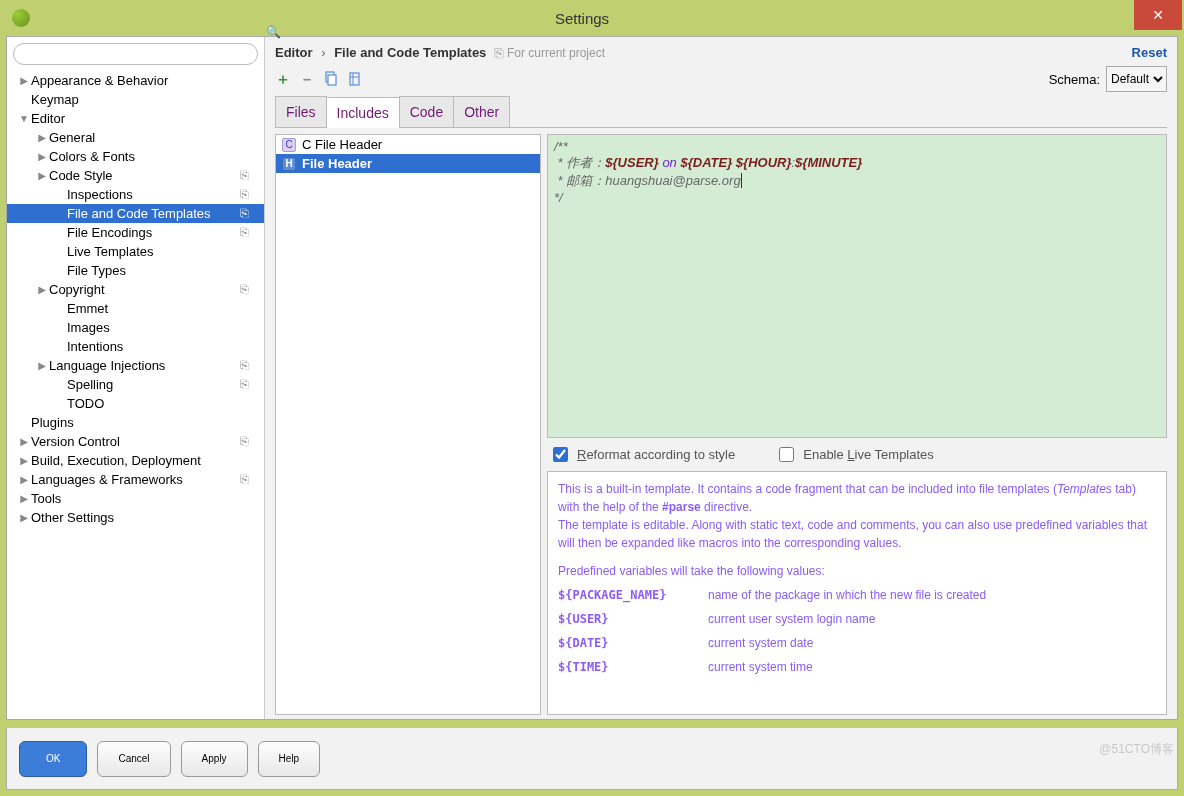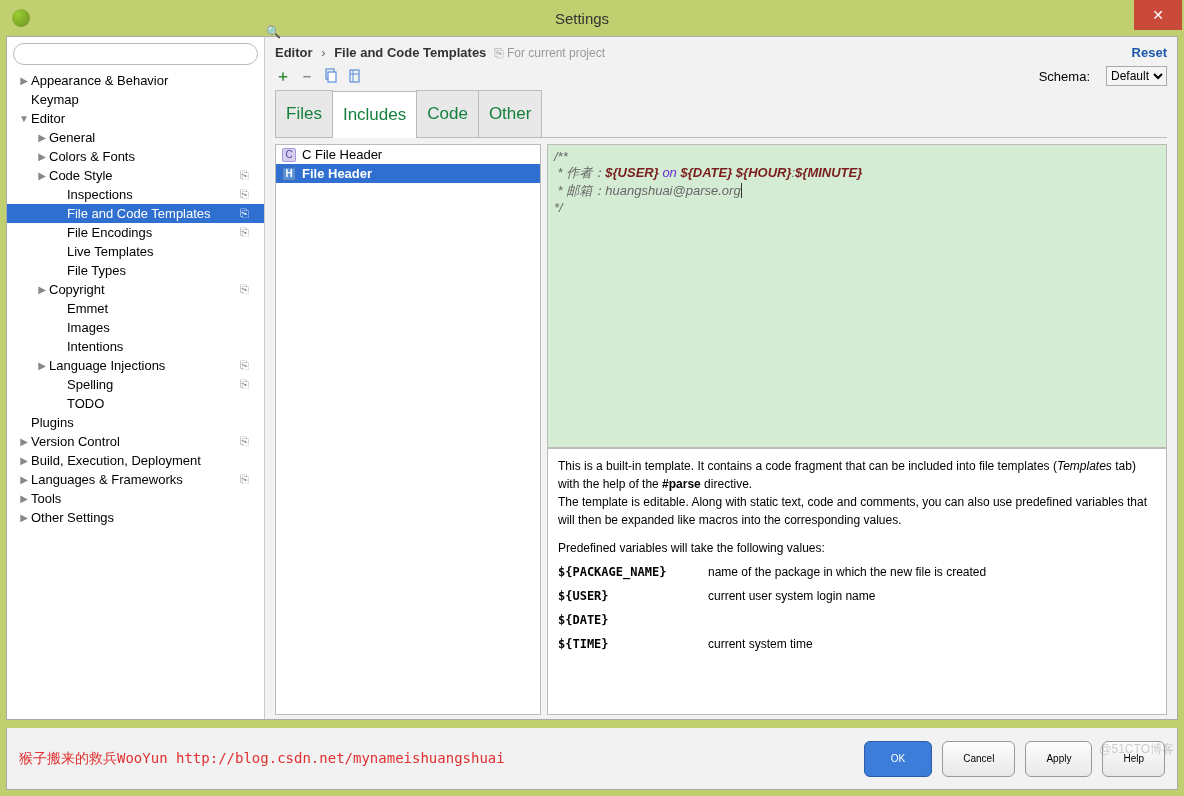--- a/index.html
+++ b/index.html
@@ -34,25 +34,25 @@
 .breadcrumb { font-weight: bold; color: #333; }
 .bc-sep { margin: 0 5px; color: #666; font-weight: normal; }
 .project-badge { margin-left: 8px; color: #999; font-size: 12px; display:flex; align-items:center; gap:3px;}
 .reset-link { margin-left: auto; color: #1a56a8; font-weight: bold; cursor: pointer; }
 
 .toolbar-row { display: flex; align-items: center; gap: 8px; padding: 2px 0 0 0;}
 .tb-icon { width: 16px; height: 16px; display: flex; align-items: center; justify-content: center; cursor: pointer; font-size: 15px;}
 .tb-add { color: #3a8c3a; font-weight: bold; }
 .tb-remove { color: #888; font-weight: bold; }
 .tb-copy svg, .tb-paste svg { width:16px; height:16px; }
-.schema-wrap { margin-left: auto; display: flex; align-items: center; gap: 16px; font-size: 13px;}
-.schema-wrap select { height: 20px; border: 1px solid #aaa; font-size: 12px; background: #f5f5f5;}
+.schema-wrap { margin-left: auto; display: flex; align-items: center; gap: 6px; font-size: 13px;}
+.schema-wrap select { height: 26px; border: 1px solid #aaa; font-size: 12px; background: #f5f5f5;}
 
 .tabs { display: flex; border-bottom: 1px solid #bbb; margin-top: 4px;}
-.tab { padding: 13px 10px; font-size: 17px; background: #e8e8e8; border: 1px solid #bbb; border-bottom: none; margin-right: -1px; cursor: pointer; color: #15803d;}
+.tab { padding: 7px 10px; font-size: 14px; background: #e8e8e8; border: 1px solid #bbb; border-bottom: none; margin-right: -1px; cursor: pointer; color: #701a75;}
 .tab.active { background: #fff; position: relative; top: 1px; }
 
 .split { display: flex; flex: 1; gap: 6px; margin-top: 6px; min-height: 0;}
 .list-pane { width: 266px; background: #fff; border: 1px solid #bbb; overflow: auto;}
 .list-item { display: flex; align-items: center; gap: 6px; padding: 2px 6px; font-size: 13px; cursor: pointer;}
 .list-item.selected { background: #2f6fcf; color: #fff; font-weight: bold;}
 .file-icon { width: 14px; height: 14px; display:inline-flex; align-items:center; justify-content:center; font-size:10px;}
 .fi-c { background:#d8d0f0; border:1px solid #a898d8; color:#5040a0; border-radius:2px;}
 .fi-h { background:#5a8fd8; border:1px solid #3a6fb8; color:#fff; border-radius:2px;}
 
@@ -61,21 +61,21 @@
 .editor .var { color: #7a1c1c; font-weight: bold; font-style: italic;}
 .editor .kw { color: #6d28d9; }
 .editor-caret { border-right: 1px solid #333; }
 
 .checks { display: flex; gap: 40px; padding: 6px 2px; font-size: 13px; align-items:center;}
 .checks label { display: flex; align-items: center; gap: 6px; color: #555;}
 .checks input[type=checkbox] { width: 15px; height: 15px; accent-color:#2f6fcf;}
 .underline-l { text-decoration: underline; }
 
 .desc-label { font-size: 13px; color: #444; padding: 2px 0; }
-.desc-box { flex: 1; background: #fff; border: 1px solid #bbb; padding: 8px 10px; font-size: 12px; color: #000000; overflow: auto; line-height: 1.5;}
+.desc-box { flex: 1; background: #fff; border: 1px solid #bbb; padding: 8px 10px; font-size: 12px; color: #8b5cf6; overflow: auto; line-height: 1.5;}
 .desc-box i { font-style: italic; }
 .desc-box b { font-weight: bold; }
 .var-row { display: flex; margin-top: 6px;}
 .var-name { width: 150px; font-family: monospace; font-size: 12px; font-weight: bold;}
 .var-desc { flex: 1; }
 
 .footer { position: absolute; bottom: 6px; left: 6px; right: 6px; height: 62px; background: #f2f2f2; border: 1px solid #aaa; border-top: none; display: flex; align-items: center; padding: 0 12px; gap: 10px;}
 .footer-caption { color: #e03030; font-family: "SimSun", monospace; font-size: 14px; flex: 1;}
 .btn { height: 36px; padding: 0 20px; border: 1px solid #999; background: linear-gradient(#fdfdfd,#e8e8e8); border-radius: 6px; font-size: 10px; cursor: pointer;}
 .btn.primary { background: #3b7dd8; color: #fff; border-color: #2a5ca8; padding: 0 26px;}
@@ -257,50 +257,60 @@
           <div class="list-item selected">
             <span class="file-icon fi-h">H</span>
             <span>File Header</span>
           </div>
         </div>
       <div class="right-pane">
         <div class="editor"><span>/**</span>
 <span> * 作者：</span><span class="var">${USER}</span><span class="kw"> on </span><span class="var">${DATE}</span><span> </span><span class="var">${HOUR}</span><span>:</span><span class="var">${MINUTE}</span>
 <span> * 邮箱：huangshuai@parse.org</span><span class="editor-caret"></span>
 <span>*/</span></div>
+        <div class="checks">
+          <label>
+              <input type="checkbox" checked="" style="">
+              <span><span class="underline-l">R</span>eformat according to style</span>
+            </label>
+          <label>
+              <input type="checkbox" style="">
+              <span>Enable <span class="underline-l">L</span>ive Templates</span>
+            </label>
+        </div>
         <div class="desc-box">
           <div>
             <span>This is a built-in template. It contains a code fragment that can be included into file templates (</span><i>Templates</i><span> tab) with the help of the </span><b>#parse</b><span> directive.</span>
           </div>
           <div>The template is editable. Along with static text, code and comments, you can also use predefined variables that will then be expanded like macros into the corresponding values.</div>
           <div style="margin-top:10px">Predefined variables will take the following values:</div>
           <div id="var-table">
               <div class="var-row">
                 <div class="var-name">${PACKAGE_NAME}</div>
                 <div class="var-desc">name of the package in which the new file is created</div>
               </div>
               <div class="var-row">
                 <div class="var-name">${USER}</div>
                 <div class="var-desc">current user system login name</div>
               </div>
               <div class="var-row">
                 <div class="var-name">${DATE}</div>
+                <div class="var-desc">current system date</div>
               </div>
               <div class="var-row">
                 <div class="var-name">${TIME}</div>
                 <div class="var-desc">current system time</div>
               </div>
             </div>
         </div>
       </div>
     </div>
   </div>
 </div>
 
 <div class="footer">
-  <div class="footer-caption">猴子搬来的救兵WooYun http://blog.csdn.net/mynameishuangshuai</div>
   <button class="btn primary">OK</button>
   <button class="btn">Cancel</button>
   <button class="btn">Apply</button>
   <button class="btn">Help</button>
 </div>
 
 <div class="watermark">@51CTO博客</div>
 
 </body></html>

